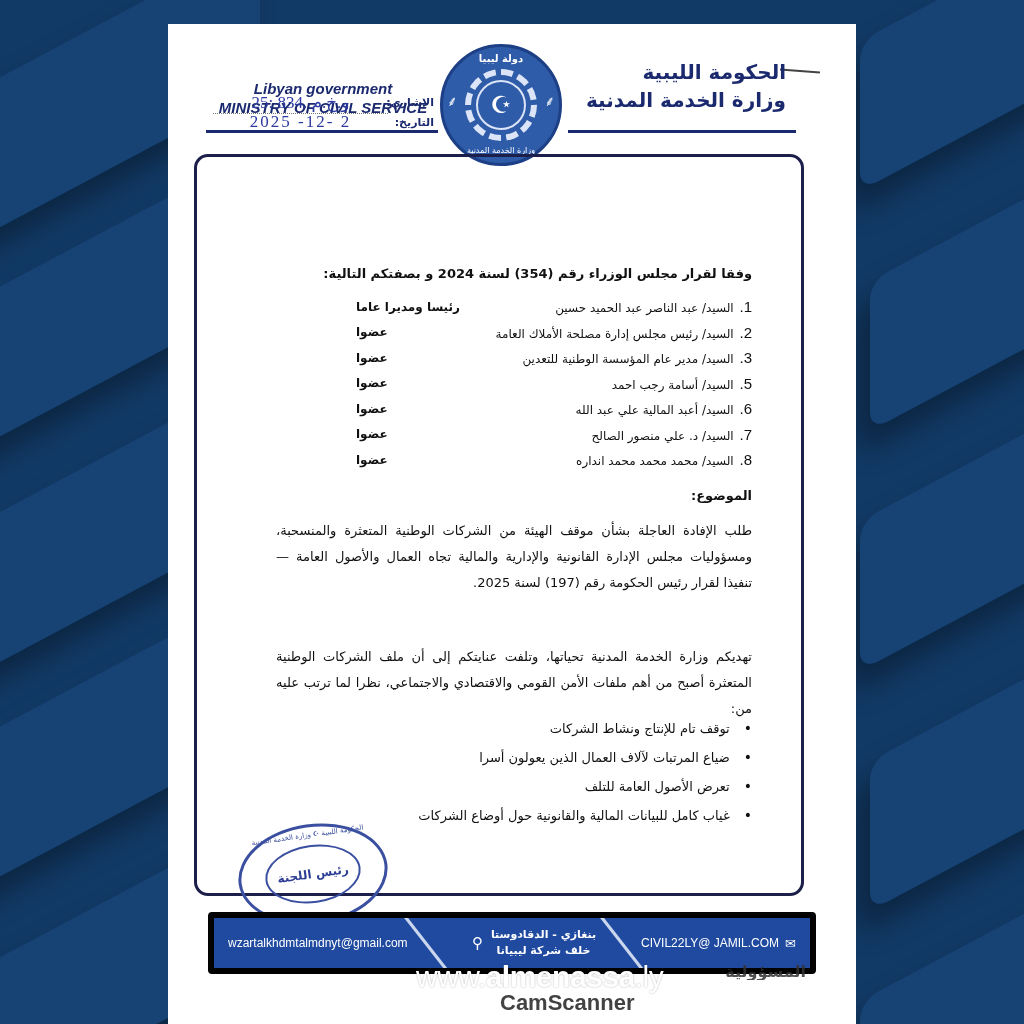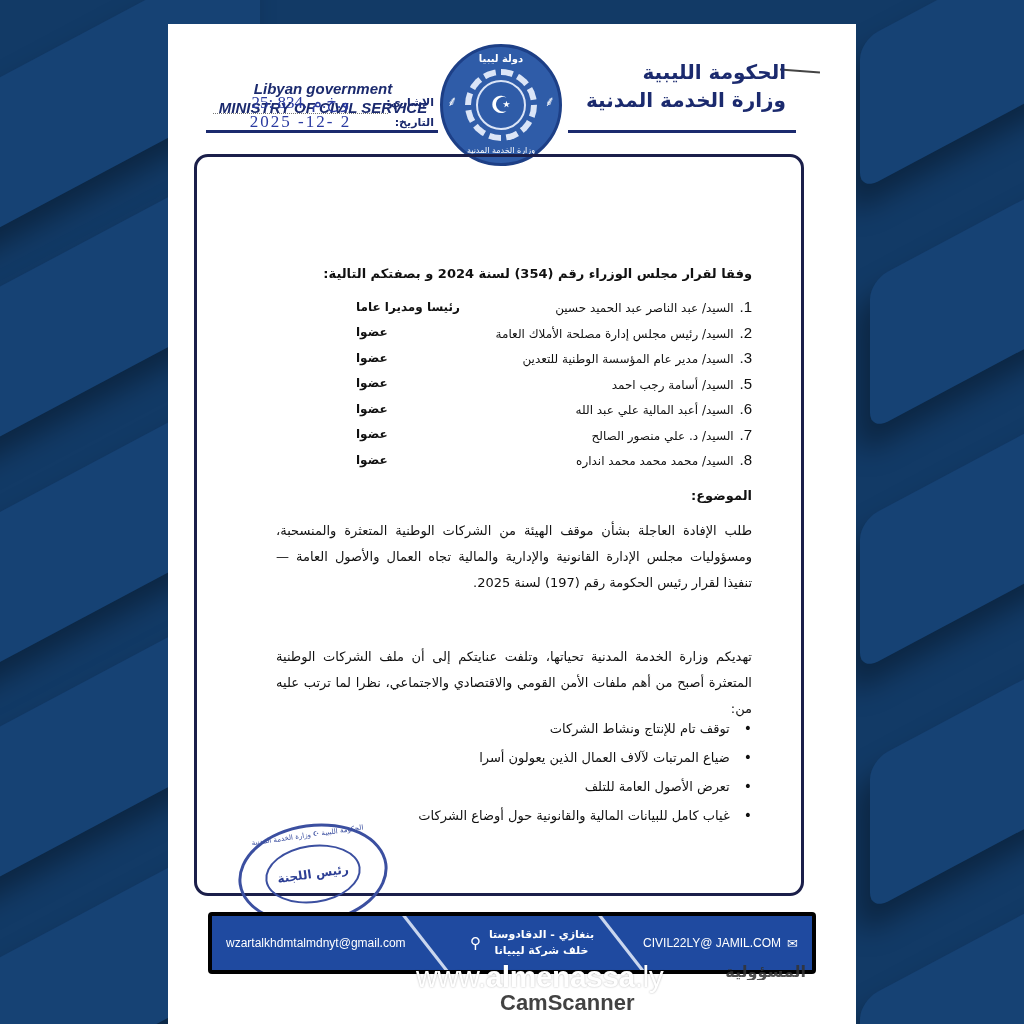--- a/index.html
+++ b/index.html
@@ -53,21 +53,21 @@
   .subject-title { right:104px; top:464px; font-weight:bold; font-size:13px; }
   .para { right:104px; width:476px; font-size:13px; line-height:26px; text-align:justify; text-align-last:right;margin-top:8px; }
   .p1 { top:486px; }
   .p2 { top:612px; }
   .bullets { right:104px; top:690px; font-size:13px; line-height:29px; margin:0; padding:0; list-style:none; }
   .bullets li::before { content:"•"; margin-left:14px; font-size:14px; }
   .stamp { position:absolute; left:70px; top:800px; width:150px; height:100px; border-radius:50%; border:3px solid #3b4fa0; box-sizing:border-box; transform:rotate(-8deg); }
   .stamp .inner { position:absolute; left:24px; top:18px; width:96px; height:58px; border-radius:50%; border:2px solid #3b4fa0; box-sizing:border-box; text-align:center; line-height:54px; color:#2d3f95; font-weight:bold; font-size:12px; direction:rtl; }
   .stamp .ring-text { position:absolute; left:0; right:0; top:4px; text-align:center; font-size:7px; color:#3b4fa0; direction:rtl; }
 
-  .footer-band { position:absolute; left:40px; top:888px; width:608px; height:62px; border-radius:4px; background:#1f4aa0; overflow:hidden; border:4px solid #000000; box-sizing:border-box; }
+  .footer-band { position:absolute; left:40px; top:888px; width:608px; height:62px; border-radius:4px; background:#1f4aa0; overflow:hidden; border:6px solid #000000; box-sizing:border-box; }
   .footer-band .seg { position:absolute; top:0; height:100%; display:flex; align-items:center; color:#fff; }
   .footer-band .sep { position:absolute; top:-4px; width:4px; height:64px; background:#c9d6ee; transform:skewX(38deg); }
   .seg-gmail { left:14px; font-family:"Liberation Sans", sans-serif; font-size:12px; }
   .seg-addr { left:230px; width:180px; justify-content:center; direction:rtl; font-size:11px; font-weight:bold; line-height:16px; text-align:center; }
   .seg-addr .pin { margin-right:8px; font-size:15px; }
   .seg-mail { right:14px; font-family:"Liberation Sans", sans-serif; font-size:12px; }
   .seg-mail .env { margin-left:6px; font-size:13px; }
   .watermark { position:absolute; left:416px; top:960px; color:#ffffff; font-family:"Liberation Sans", sans-serif; font-size:30px; letter-spacing:-0.5px; text-shadow:0 0 2px rgba(0,0,0,0.3); }
   .watermark b { font-weight:bold; }
   .scan-ghost { position:absolute; left:606px; top:962px; width:200px; height:18px; color:#333; font-size:16px; font-weight:bold; direction:rtl; opacity:0.85; overflow:hidden; }

